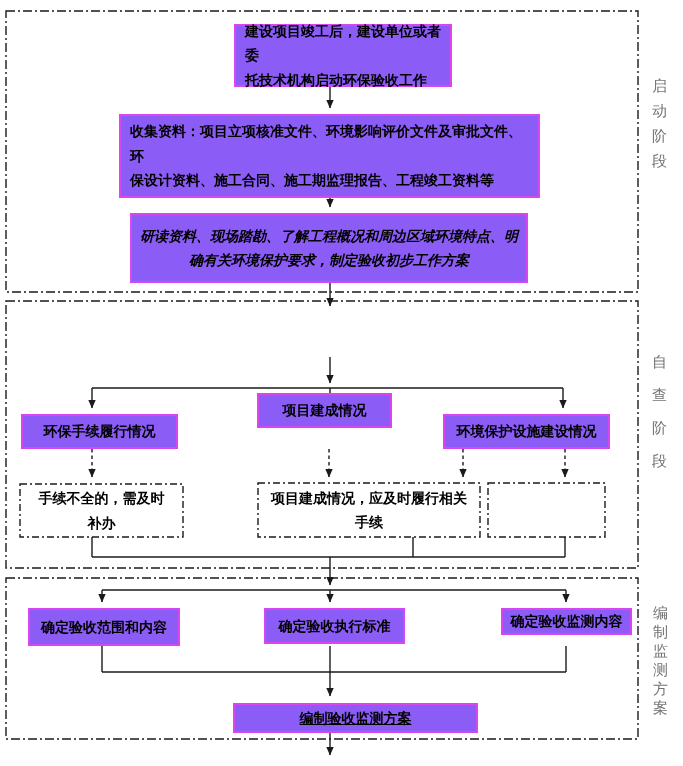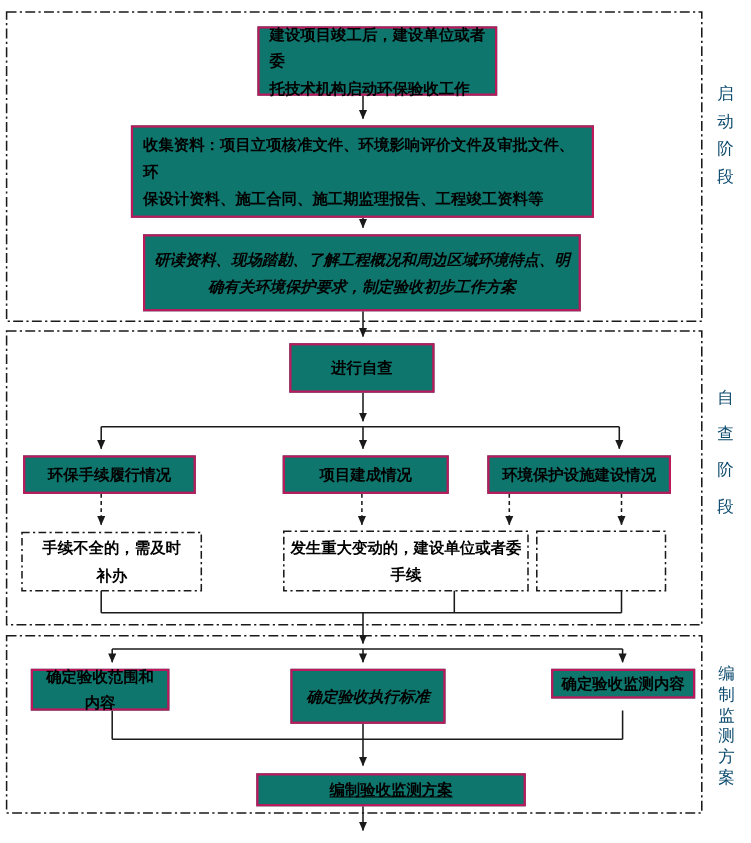--- a/index.html
+++ b/index.html
@@ -1,26 +1,26 @@
 <!DOCTYPE html>
 <html><head>
 <meta charset="utf-8">
 <style>
   html,body{margin:0;padding:0;background:#fff;}
   .stage{position:relative;width:683px;height:766px;background:#fff;overflow:hidden;
          font-family:"Liberation Sans",sans-serif;color:#000;}
   svg.overlay{position:absolute;left:0;top:0;width:683px;height:766px;}
-  .box{position:absolute;box-sizing:border-box;background:#0f766e;border:2px solid #be185d;
+  .box{position:absolute;box-sizing:border-box;background:#8b5cf6;border:2px solid #d946ef;
        font-weight:bold;font-size:14px;line-height:1.75;text-align:center;
        white-space:pre-line;display:flex;align-items:center;justify-content:center;
        padding:0 6px;}
   .box.noborder{border:none;background:transparent;}
   .box.ta-l{text-align:left;justify-content:flex-start;}
   .vlabel{position:absolute;width:17px;text-align:center;word-break:break-all;
-          font-family:"Liberation Serif",serif;font-size:15px;color:#0c4a6e;}
+          font-family:"Liberation Serif",serif;font-size:15px;color:#737373;}
   .v1{left:651px;top:74px;line-height:25px;}
   .v2{left:651px;top:346px;line-height:33px;}
   .v3{left:652px;top:604px;line-height:19px;}
 </style>
 </head>
 <body>
 
 <div class="stage">
 
   <svg class="overlay" viewBox="0 0 683 766">
@@ -80,28 +80,27 @@
   <div class="vlabel v2">自查阶段</div>
   <div class="vlabel v3">编制监测方案</div>
 
   <div class="box ta-l" style="left:234px;top:24px;width:218px;height:63px;padding:0 9px;">建设项目竣工后，建设单位或者委
 托技术机构启动环保验收工作</div>
   <div class="box ta-l" style="left:119px;top:114px;width:421px;height:84px;padding:0 9px;">收集资料：项目立项核准文件、环境影响评价文件及审批文件、环
 保设计资料、施工合同、施工期监理报告、工程竣工资料等</div>
   <div class="box" style="left:130px;top:213px;width:398px;height:70px;font-style:italic;">研读资料、现场踏勘、了解工程概况和周边区域环境特点、明
 确有关环境保护要求，制定验收初步工作方案</div>
 
-  <div class="box" style="left:263px;top:312px;width:132px;height:45px;">进行自查</div>
   <div class="box" style="left:21px;top:414px;width:157px;height:35px;">环保手续履行情况</div>
-  <div class="box" style="left:257px;top:414px;width:151px;height:35px;">项目建成情况</div>
+  <div class="box" style="left:257px;top:393px;width:135px;height:35px;">项目建成情况</div>
   <div class="box" style="left:443px;top:414px;width:167px;height:35px;">环境保护设施建设情况</div>
 
   <div class="box noborder" style="left:20px;top:484px;width:163px;height:53px;">手续不全的，需及时
 补办</div>
-  <div class="box noborder" style="left:258px;top:483px;width:222px;height:54px;">发生重大变动的，建设单位或者委
+  <div class="box noborder" style="left:258px;top:483px;width:222px;height:54px;">项目建成情况，应及时履行相关
 手续</div>
 
-  <div class="box" style="left:28px;top:608px;width:126px;height:38px;">确定验收范围和内容</div>
-  <div class="box" style="left:264px;top:608px;width:141px;height:50px;font-style:italic;">确定验收执行标准</div>
+  <div class="box" style="left:28px;top:608px;width:152px;height:38px;">确定验收范围和内容</div>
+  <div class="box" style="left:264px;top:608px;width:141px;height:36px;">确定验收执行标准</div>
   <div class="box" style="left:501px;top:608px;width:131px;height:27px;">确定验收监测内容</div>
   <div class="box" style="left:233px;top:703px;width:245px;height:30px;text-decoration:underline;">编制验收监测方案</div>
 
 </div>
 
 </body></html>

